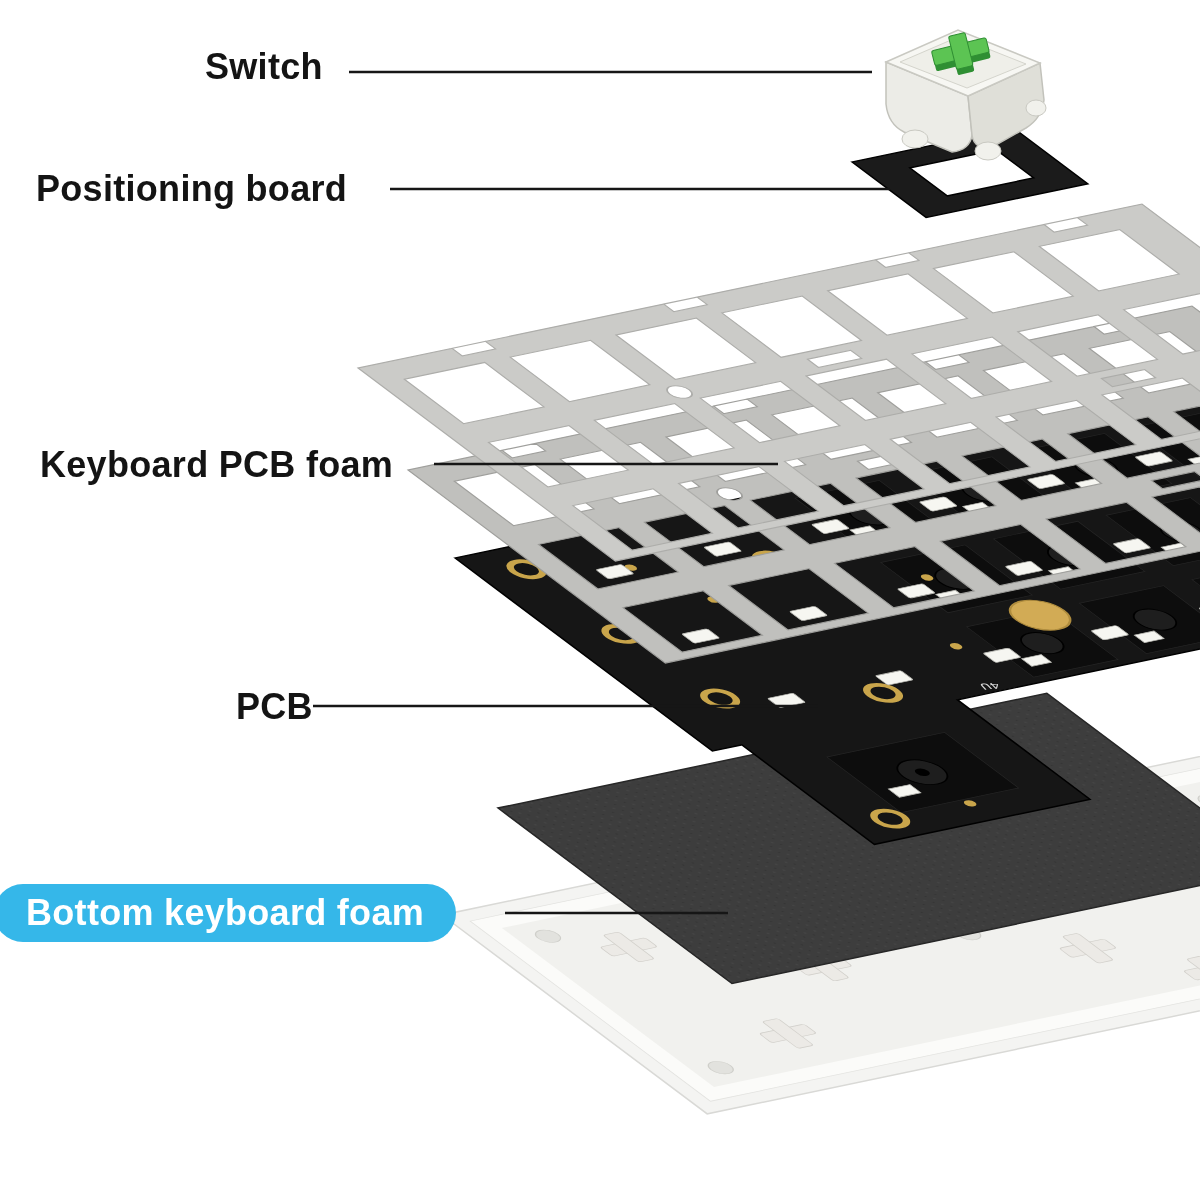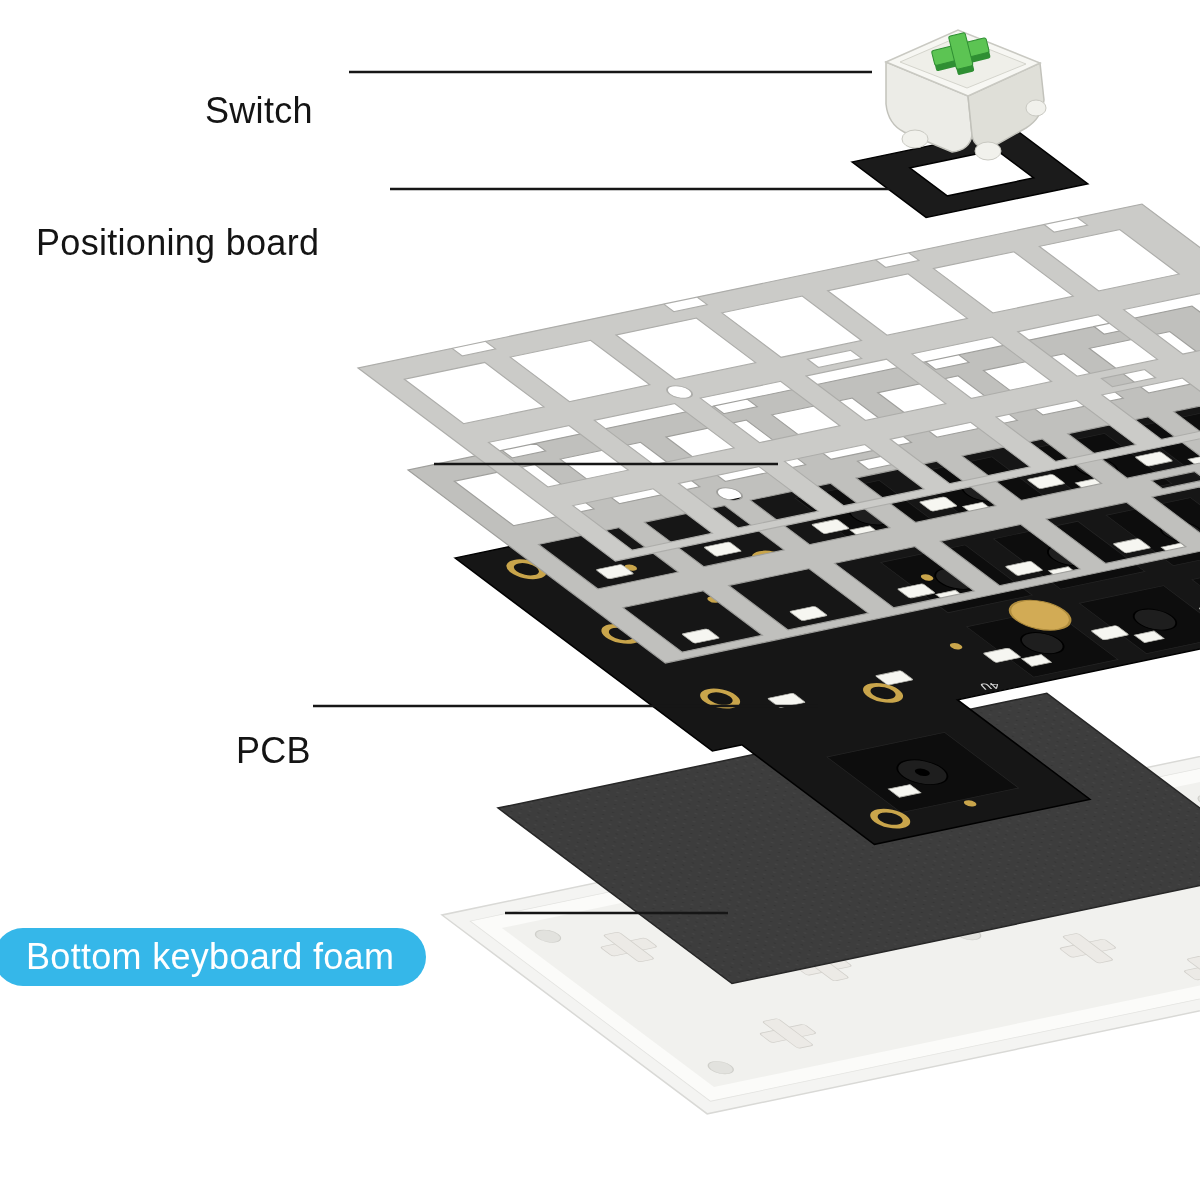--- a/index.html
+++ b/index.html
@@ -1,19 +1,19 @@
 <!DOCTYPE html>
 <html><head>
 <meta charset="utf-8">
 <style>
   html,body{margin:0;padding:0;background:#ffffff;}
   body{width:1200px;height:1200px;overflow:hidden;font-family:"Liberation Sans",sans-serif;}
   .stage{position:relative;width:1200px;height:1200px;background:#ffffff;}
   .stage svg{position:absolute;left:0;top:0;}
-  .label{position:absolute;font-weight:400;font-size:36px;color:#141414;letter-spacing:.3px;white-space:nowrap;margin-top:44px;}
+  .label{position:absolute;font-weight:700;font-size:36px;color:#141414;letter-spacing:.3px;white-space:nowrap;}
   .label.pill{background:#35b7e9;color:#ffffff;padding:8px 32px;border-radius:36px;}
   .post{fill:#eceae6;stroke:#d2d0cb;stroke-width:1;}
   .screw{fill:#e2e2de;stroke:#cfcfca;stroke-width:1;}
   .ledrect{fill:#f6f6f1;stroke:#b9b9b3;stroke-width:1;}
   .fp{fill:#0d0d0d;stroke:#242424;stroke-width:1;}
   .fpc{fill:#1e1e1e;stroke:#000;stroke-width:1.5;}
   .goldring{fill:#141414;stroke:#c9a54b;stroke-width:6;}
   .golddot{fill:#c9a54b;}
 </style>
 </head>
@@ -184,17 +184,18 @@
     <g stroke-width="2.5" stroke="#161616">
       <line x1="349" y1="72" x2="872" y2="72"></line>
       <line x1="390" y1="189" x2="890" y2="189"></line>
       <line x1="434" y1="464" x2="778" y2="464"></line>
       <line x1="313" y1="706" x2="818" y2="706"></line>
       <line x1="505" y1="913" x2="728" y2="913"></line>
     </g>
   </svg>
 
   <div class="label" style="left:205px;top:46px;">Switch</div>
-  <div class="label" style="left:36px;top:178px;">Positioning board</div>
+  <div class="label" style="left:36px;top:168px;">Positioning board</div>
+  <div class="label" style="left:40px;top:444px;">Keyboard PCB foam</div>
   <div class="label" style="left:236px;top:686px;">PCB</div>
   <div class="label pill" style="left:-6px;top:884px;">Bottom keyboard foam</div>
 
 </div>
 
 </body></html>

